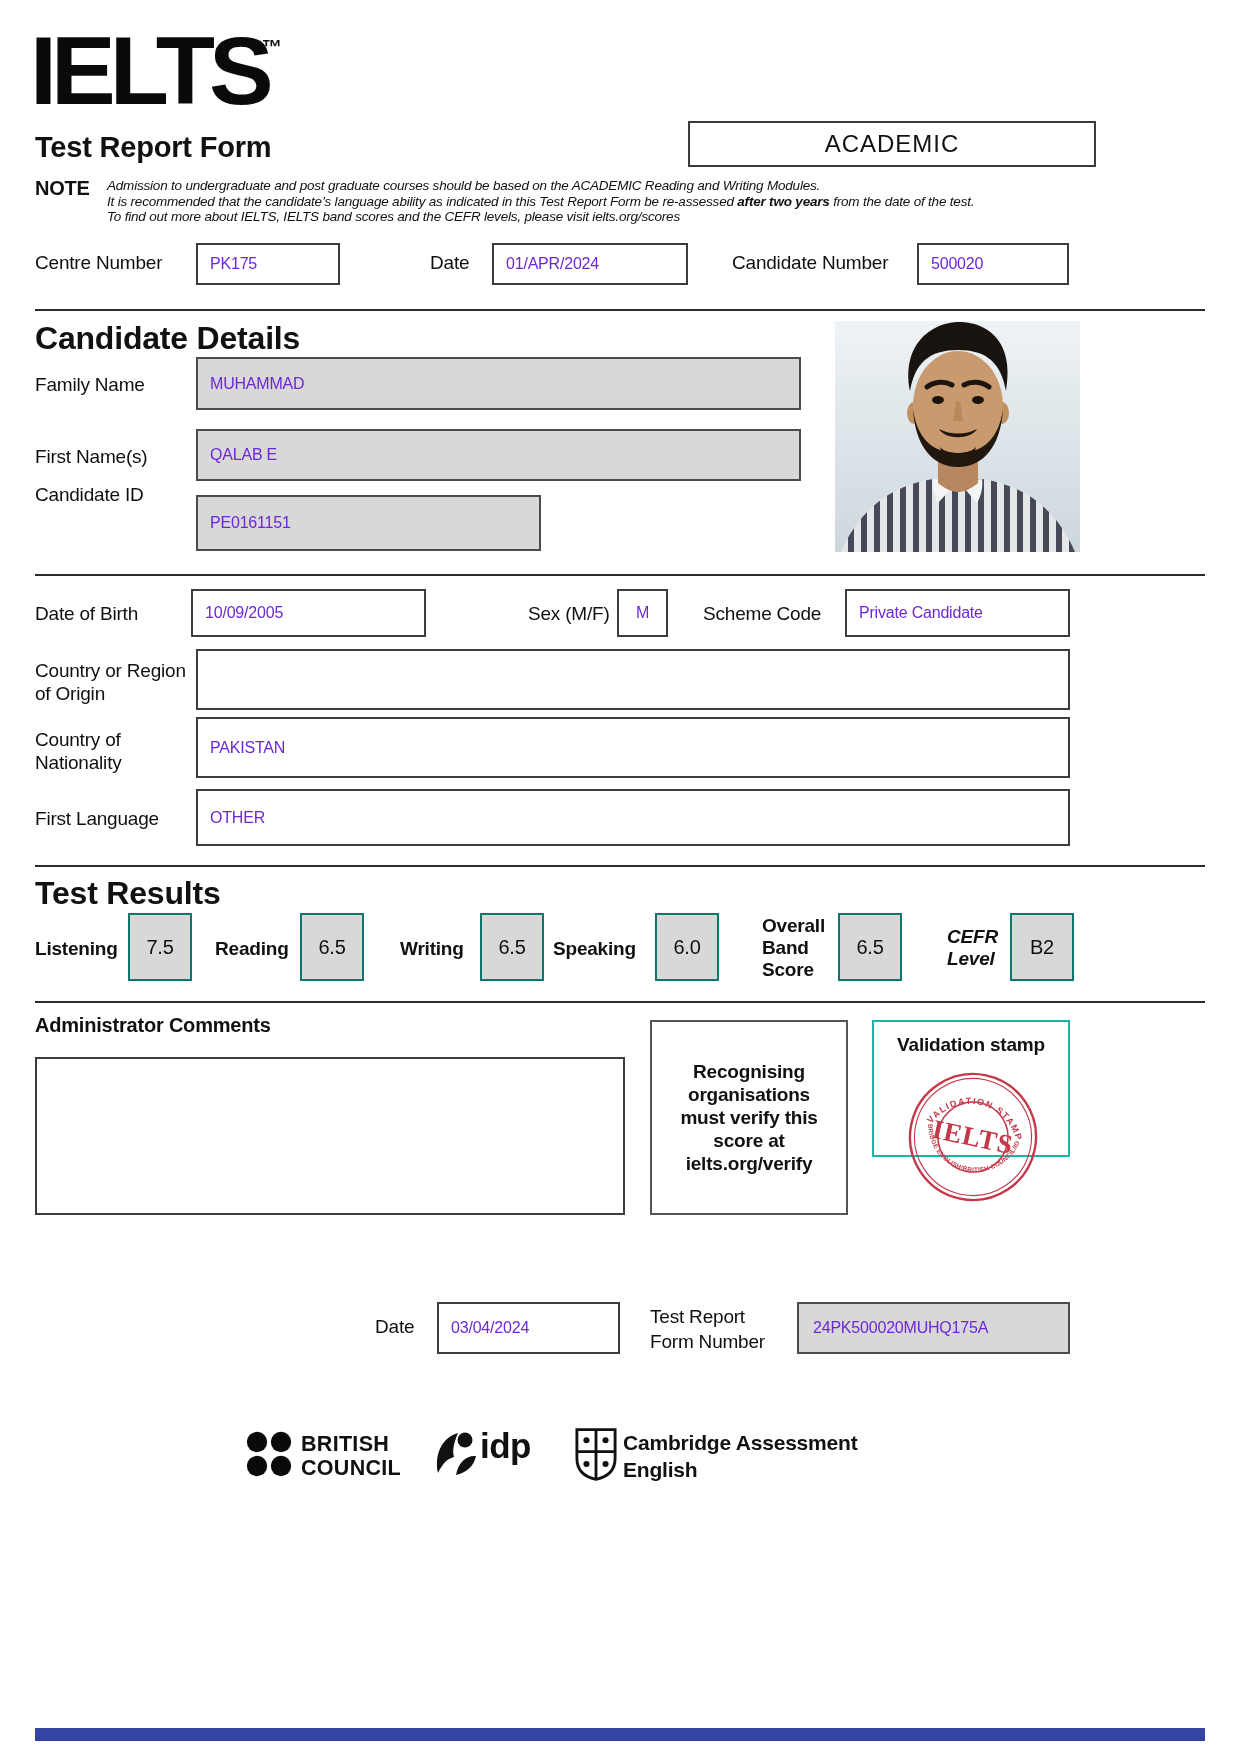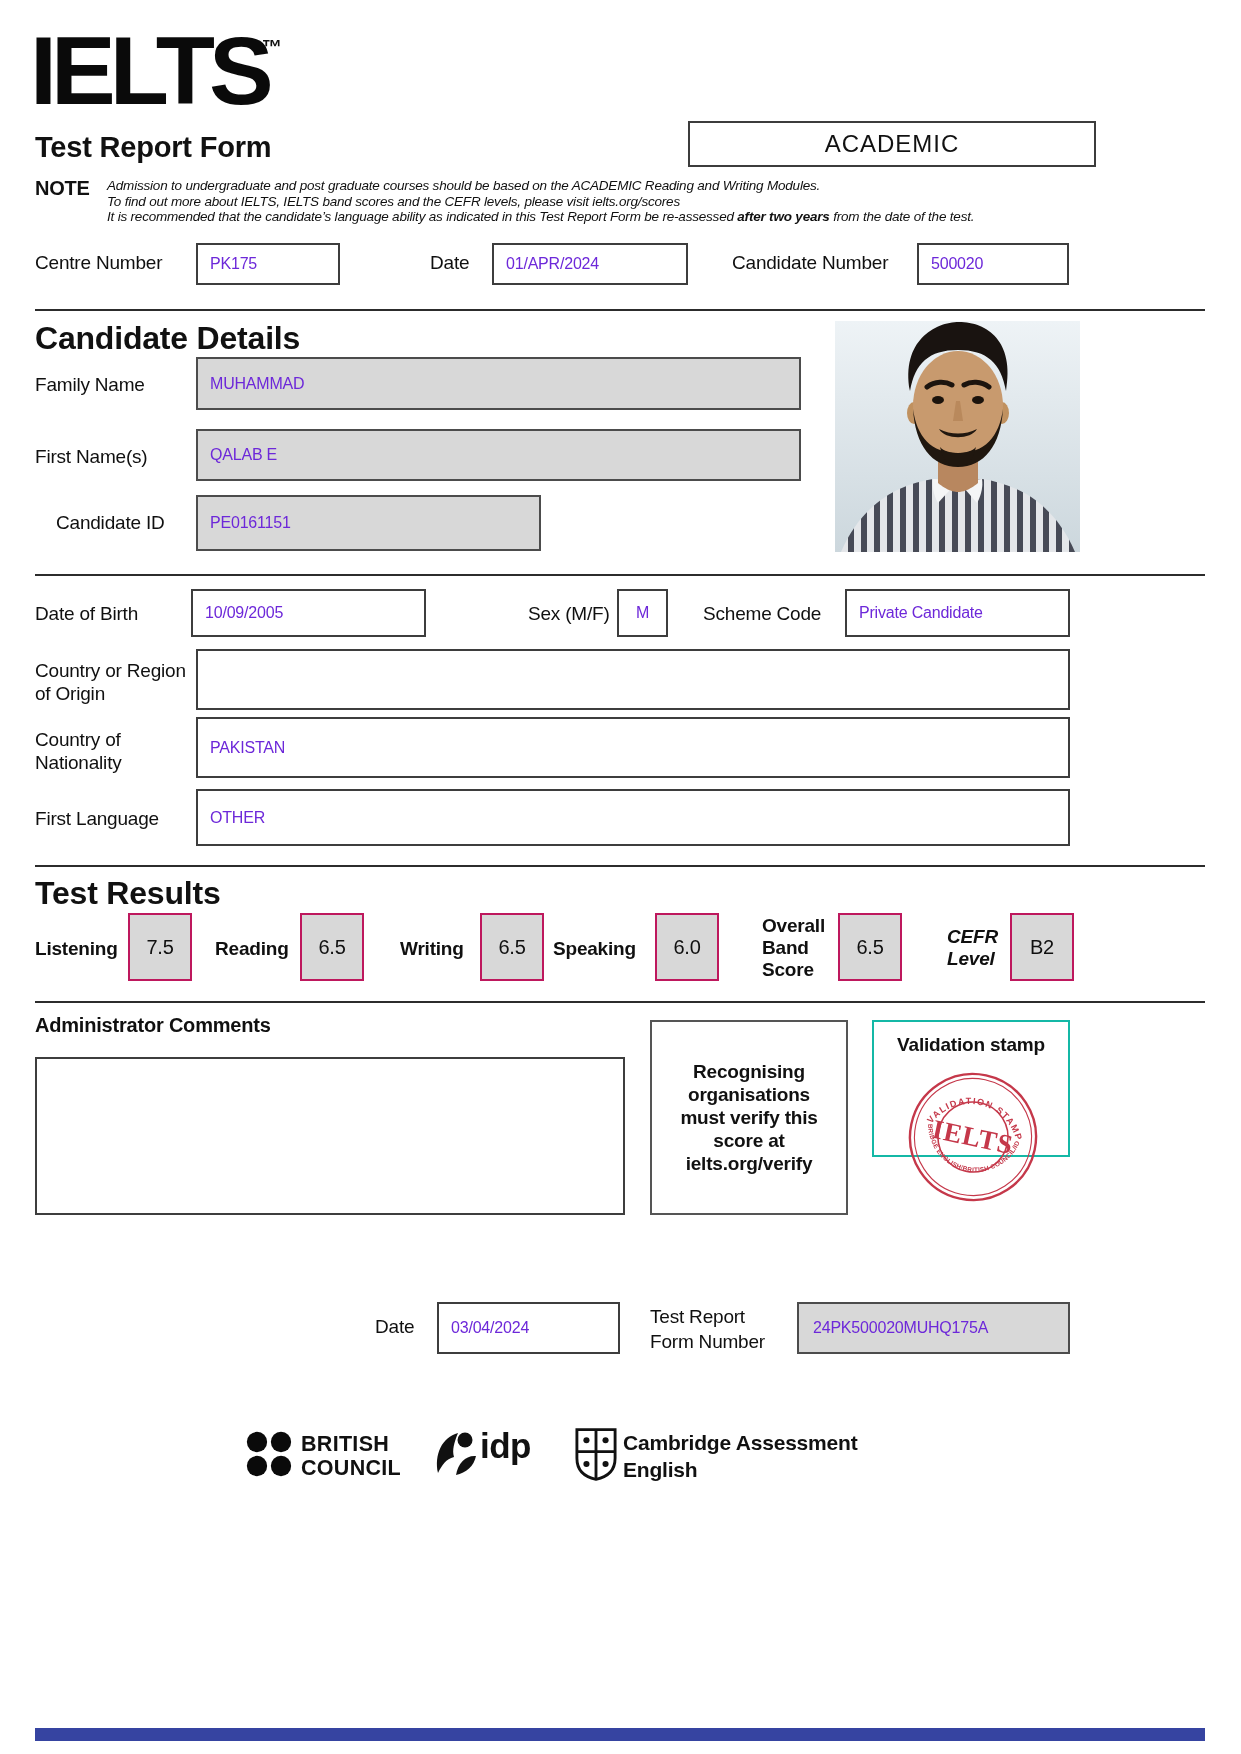--- a/index.html
+++ b/index.html
@@ -25,21 +25,21 @@
         display:flex;align-items:center;padding:0 12px;box-sizing:border-box;color:#6d28d9;}
   .gbox{background:#d8d8d8;border-color:#4c4c4c;}
   .center{justify-content:center;padding:0;}
   .rule{position:absolute;left:35px;width:1170px;height:2px;background:#2c2c2c;}
   .h2{position:absolute;left:35px;font-size:32px;font-weight:700;}
 
   
   .photo{position:absolute;left:835px;top:321px;width:245px;height:231px;}
 
   
-  .score-box{position:absolute;width:64px;height:68px;background:#d8d8d8;border:2px solid #be185d;
+  .score-box{position:absolute;width:64px;height:68px;background:#d8d8d8;border:2px solid #0f766e;
              display:flex;align-items:center;justify-content:center;font-size:20px;box-sizing:border-box;color:#101010;}
 
   
   .comments-box{position:absolute;left:35px;top:1057px;width:590px;height:158px;border:2px solid #3d3d3d;box-sizing:border-box;}
   .verify-box{position:absolute;left:650px;top:1020px;width:198px;height:195px;border:2px solid #555;
               box-sizing:border-box;display:flex;align-items:center;justify-content:center;}
   .verify-text{font-size:19px;font-weight:700;text-align:center;line-height:23px;padding:0 12px;}
   .stamp-box{position:absolute;left:872px;top:1020px;width:198px;height:137px;border:2px solid #14b8a6;box-sizing:border-box;}
   .stamp-title{position:absolute;left:0;top:12px;width:100%;text-align:center;font-size:19px;font-weight:700;}
   .stamp-svg{position:absolute;left:27px;top:43px;width:144px;height:144px;}
@@ -61,42 +61,42 @@
 <div class="page">
 
   <div class="ielts-logo">IELTS</div>
   <div class="logo-tm">™</div>
   <div class="trf-title">Test Report Form</div>
   <div class="academic-box">ACADEMIC</div>
 
   <div class="note-label">NOTE</div>
   <div class="note-text">
     <div><span>Admission to undergraduate and post graduate courses should be based on the ACADEMIC Reading and Writing Modules.</span></div>
+    <div><span>It is recommended that the candidate’s language ability as indicated in this Test Report Form be re-assessed </span><b>after two years</b><span> from the date of the test.</span></div>
     <div><span>To find out more about IELTS, IELTS band scores and the CEFR levels, please visit ielts.org/scores</span></div>
-    <div><span>It is recommended that the candidate’s language ability as indicated in this Test Report Form be re-assessed </span><b>after two years</b><span> from the date of the test.</span></div>
   </div>
 
   <div class="lbl" style="left:35px;top:252px;">Centre Number</div>
   <div class="fbox" style="left:196px;top:243px;width:144px;height:42px;">PK175</div>
   <div class="lbl" style="left:430px;top:252px;">Date</div>
   <div class="fbox" style="left:492px;top:243px;width:196px;height:42px;">01/APR/2024</div>
   <div class="lbl" style="left:732px;top:252px;">Candidate Number</div>
   <div class="fbox" style="left:917px;top:243px;width:152px;height:42px;">500020</div>
 
   <div class="rule" style="top:309px;"></div>
 
   <div class="h2" style="top:320px;">Candidate Details</div>
 
   <div class="lbl" style="left:35px;top:374px;">Family Name</div>
   <div class="fbox gbox" style="left:196px;top:357px;width:605px;height:53px;">MUHAMMAD</div>
 
   <div class="lbl" style="left:35px;top:446px;">First Name(s)</div>
   <div class="fbox gbox" style="left:196px;top:429px;width:605px;height:52px;">QALAB E</div>
 
-  <div class="lbl" style="left:35px;top:512px;margin-left:21px;">Candidate ID</div>
+  <div class="lbl" style="left:35px;top:484px;">Candidate ID</div>
   <div class="fbox gbox" style="left:196px;top:495px;width:345px;height:56px;">PE0161151</div>
 
   <svg class="photo" viewBox="0 0 245 231" xmlns="http://www.w3.org/2000/svg">
     <defs>
       <linearGradient id="pbg" x1="0" y1="0" x2="0" y2="1">
         <stop offset="0" stop-color="#eef3f6"></stop>
           <stop offset="1" stop-color="#ccd7dd"></stop>
       </linearGradient>
       <pattern id="shirtStripes" width="13" height="13" patternUnits="userSpaceOnUse">
         <rect width="13" height="13" fill="#e4e6e9"></rect>

